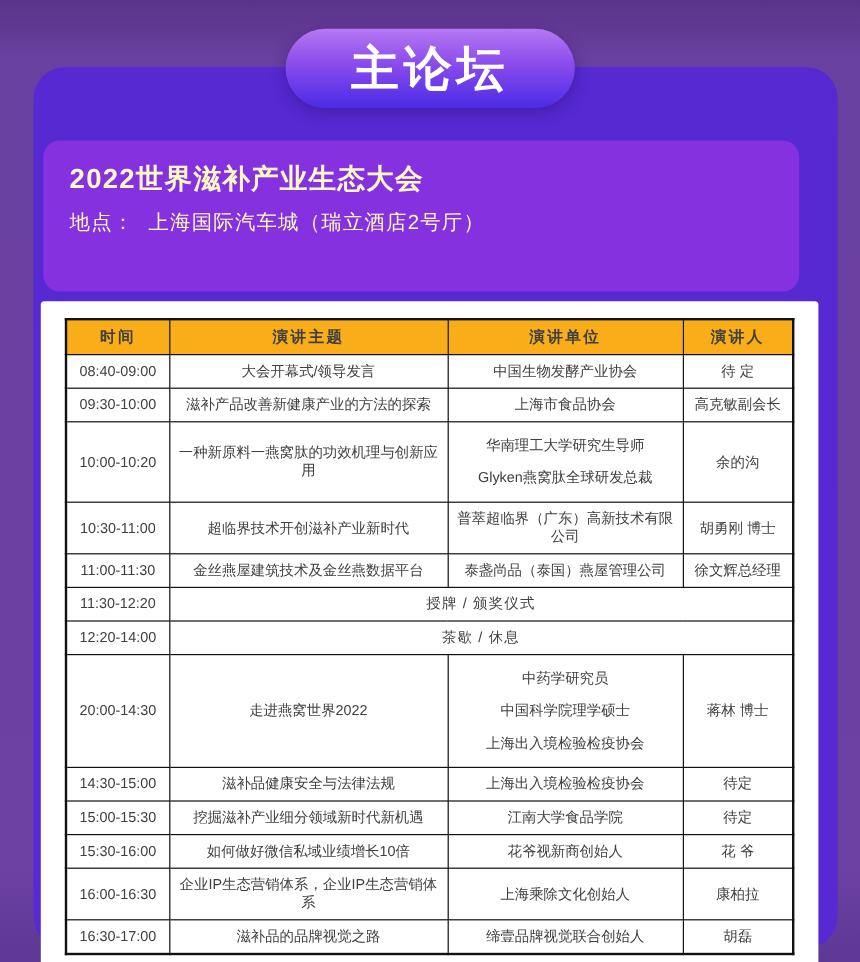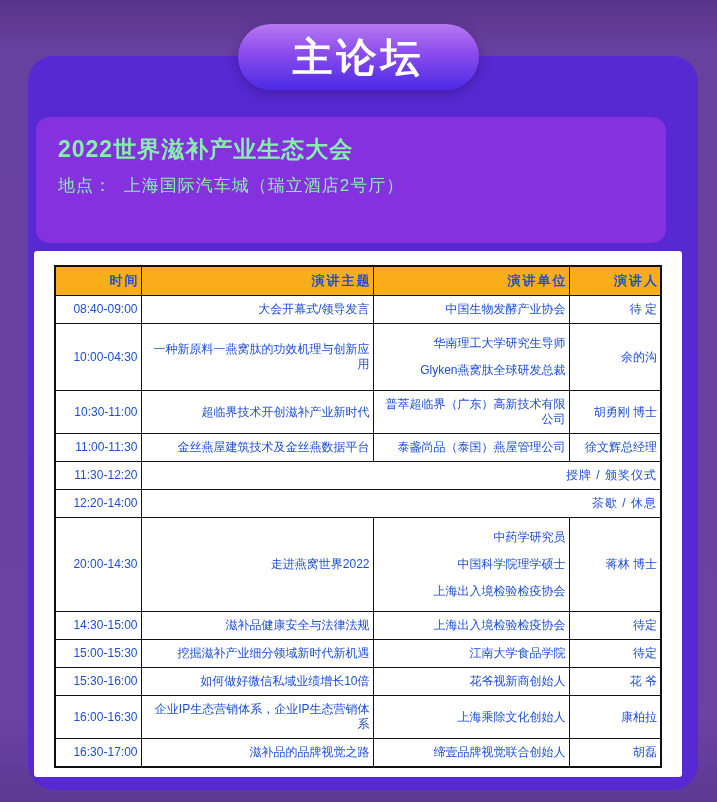--- a/index.html
+++ b/index.html
@@ -21,39 +21,39 @@
     background:linear-gradient(180deg,#B678F2 0%,#8A4BEC 45%,#4A2BE6 100%);
     display:flex;align-items:center;justify-content:center;
     box-shadow:0 4px 12px rgba(35,10,90,.35);
   }
   .forum-badge span{
     color:#ffffff;font-size:40px;font-weight:900;letter-spacing:4px;
   }
   .info-panel{
     position:absolute;left:36px;top:117px;width:630px;height:126px;
     background:#8531E0;border-radius:14px;
-    box-sizing:border-box;padding:17px 18px 0 22px;color:#86efac;
+    box-sizing:border-box;padding:17px 18px 0 22px;color:#fef9c3;
   }
   .event-title{font-size:23px;font-weight:800;margin:0 0 9px 0;letter-spacing:1px;}
   .info-line{font-size:17px;margin:7px 0;letter-spacing:1px;}
   .info-line .lbl{margin-right:6px;}
   .schedule-panel{
     position:absolute;left:34px;top:251px;width:648px;
     background:#ffffff;border-radius:3px;
     padding:14px 0 9px 0;box-sizing:border-box;
   }
   table.agenda{
     width:606px;margin:0 auto;
     border-collapse:collapse;table-layout:fixed;
     border:2px solid #111;
   }
   table.agenda th, table.agenda td{
     border:1.5px solid #111;
-    text-align:right;vertical-align:middle;
-    color:#1d4ed8;
+    text-align:center;vertical-align:middle;
+    color:#404040;
   }
   table.agenda th{
     background:#F8AD19;
     font-size:13px;font-weight:bold;height:26px;letter-spacing:2px;
   }
   table.agenda td{font-size:12px;padding:6px 3px;line-height:1.25;}
   td.c-time{font-size:11.5px;letter-spacing:0;}
   col.c1{width:86px;} col.c2{width:232px;} col.c3{width:196px;} col.c4{width:92px;}
   .org-line{padding:6px 0;}
   td.c-span{font-size:13px;letter-spacing:1px;}
@@ -94,21 +94,27 @@
           </tr>
       </thead>
       <tbody>
           <tr>
             <td class="c-time">08:40-09:00</td>
             <td>大会开幕式/领导发言</td>
             <td>中国生物发酵产业协会</td>
             <td>待 定</td>
           </tr>
           <tr>
-            <td class="c-time">10:00-04:30</td>
+            <td class="c-time">09:30-10:00</td>
+            <td>滋补产品改善新健康产业的方法的探索</td>
+            <td>上海市食品协会</td>
+            <td>高克敏副会长</td>
+          </tr>
+          <tr>
+            <td class="c-time">10:00-10:20</td>
             <td>一种新原料一燕窝肽的功效机理与创新应用</td>
             <td>
               <div class="org-line">华南理工大学研究生导师</div>
               <div class="org-line">Glyken燕窝肽全球研发总裁</div>
             </td>
             <td>余的沟</td>
           </tr>
           <tr>
             <td class="c-time">10:30-11:00</td>
             <td>超临界技术开创滋补产业新时代</td>

